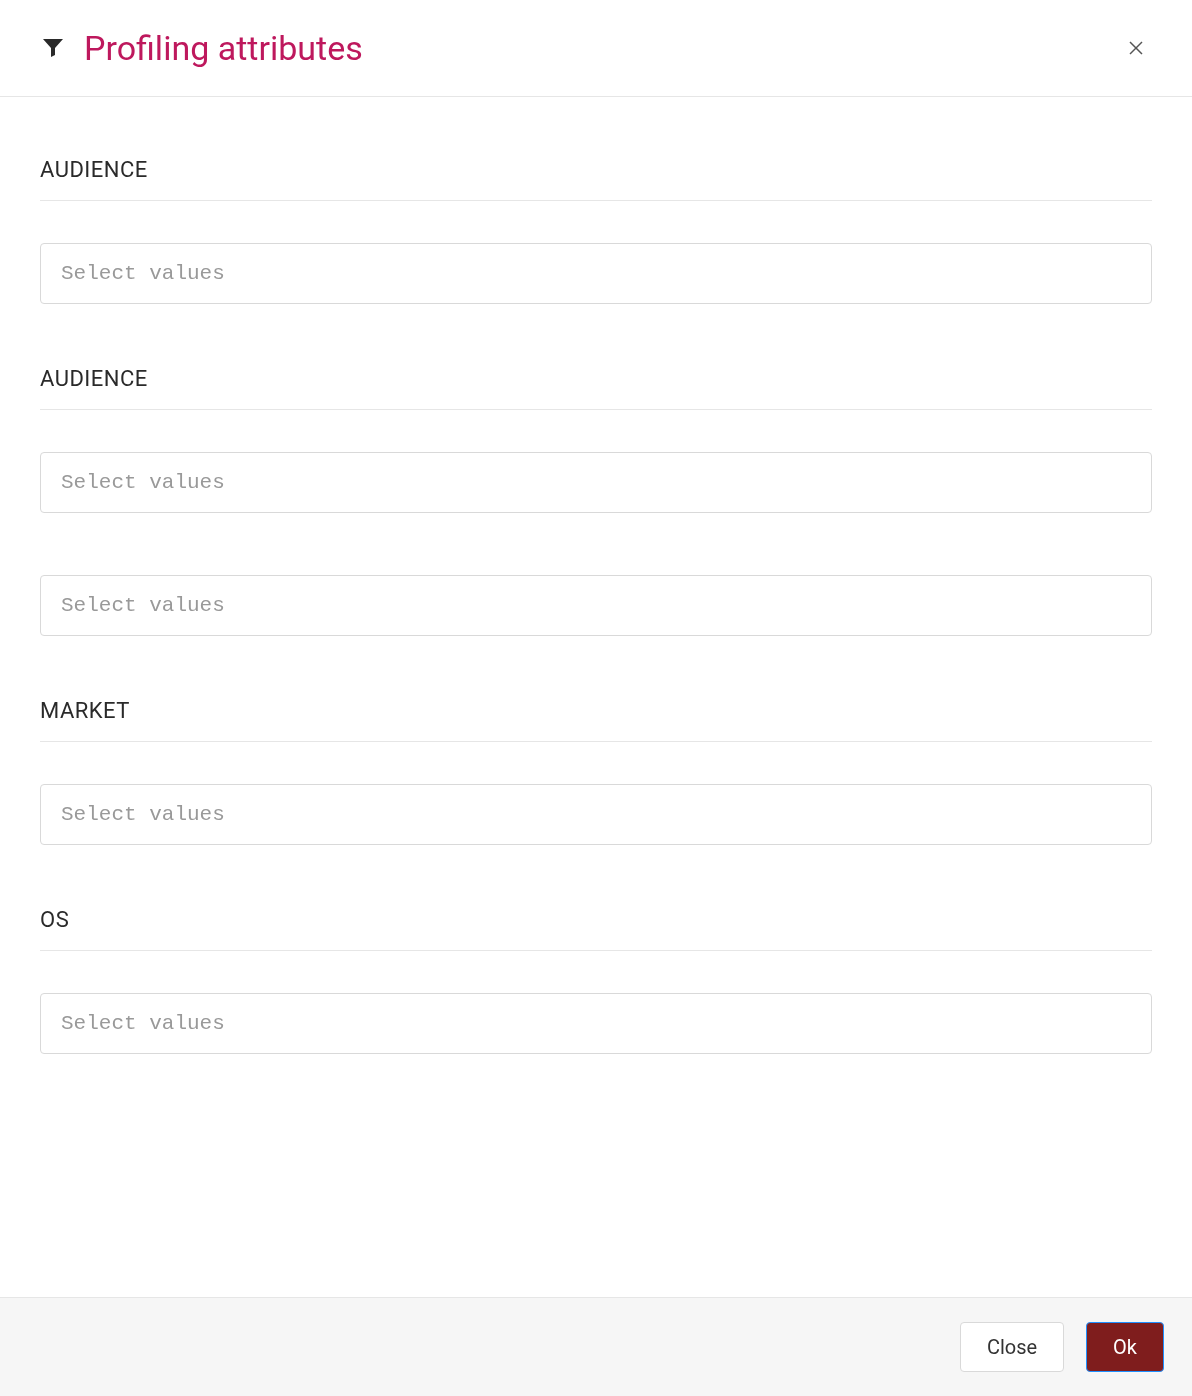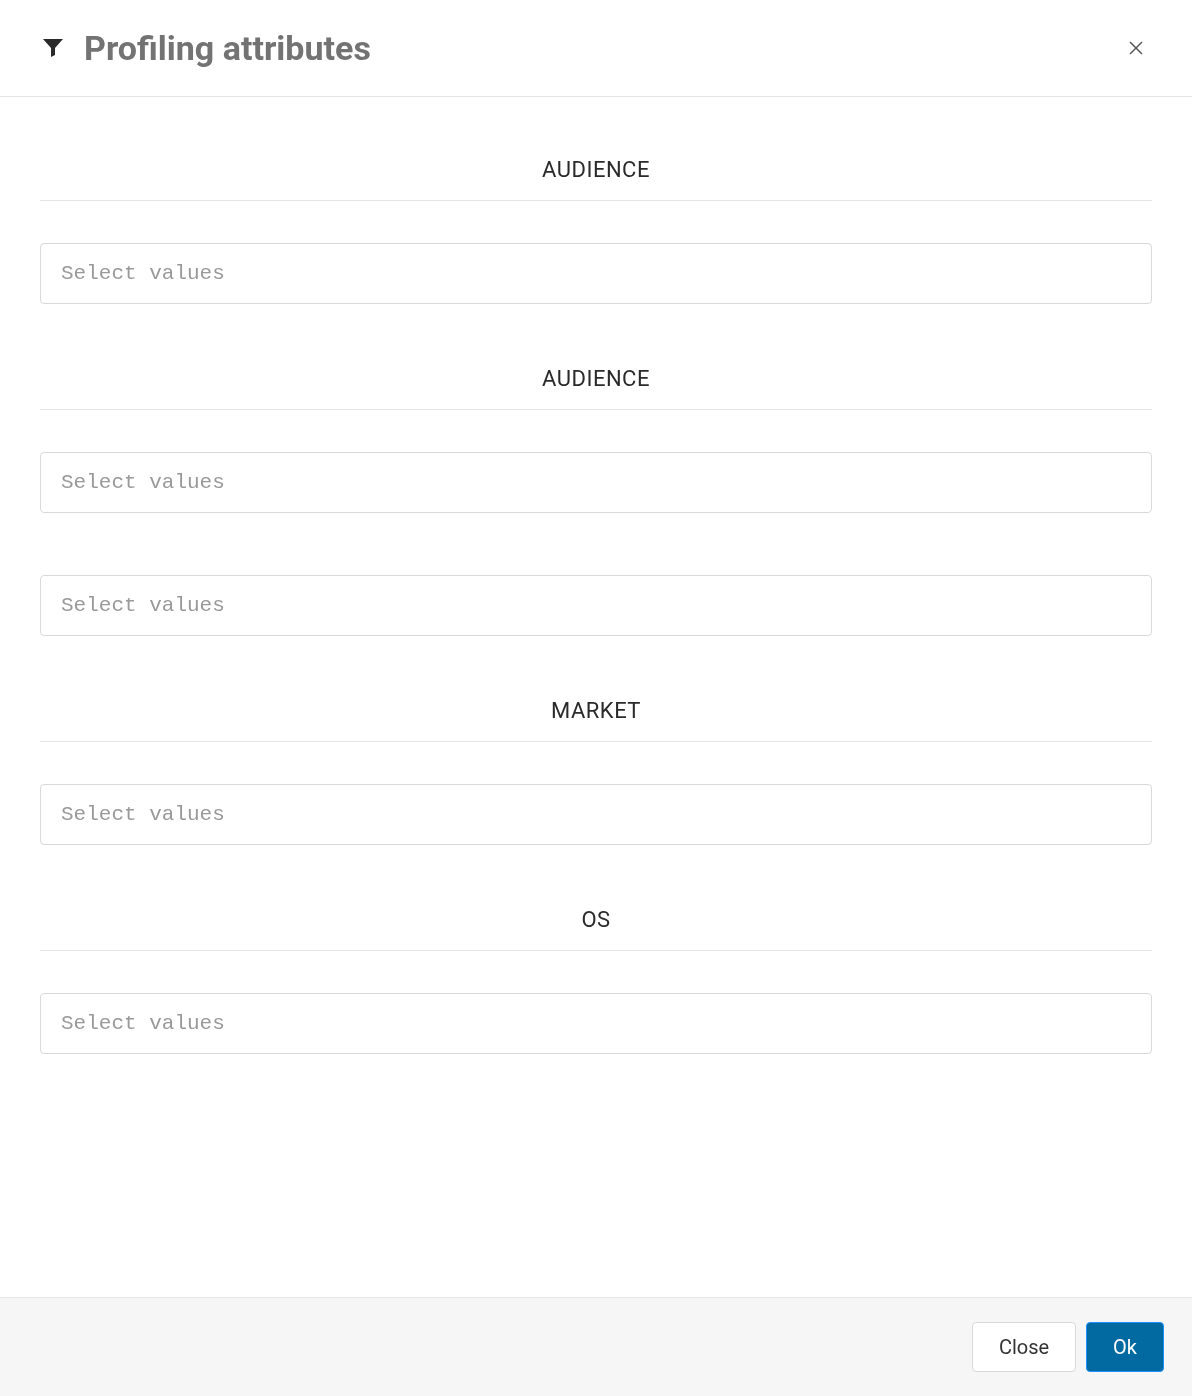--- a/index.html
+++ b/index.html
@@ -36,22 +36,22 @@
       align-items: center;
       justify-content: center;
     }
     .funnel-icon svg {
       width: 24px;
       height: 24px;
       fill: #2a2a2a;
     }
     .modal-title {
       font-size: 34px;
-      font-weight: 700;
-      color: #737373;
+      font-weight: 400;
+      color: #be185d;
     }
     .close-icon-btn {
       background: none;
       border: none;
       cursor: pointer;
       padding: 6px;
       color: #555;
       font-size: 22px;
       line-height: 1;
       width: 32px;
@@ -87,61 +87,60 @@
       margin-bottom: 62px;
     }
     .section-label {
       font-size: 22px;
       font-weight: 400;
       color: #2a2a2a;
       letter-spacing: 0.5px;
       padding-bottom: 18px;
       border-bottom: 1px solid #e6e6e6;
       margin-bottom: 42px;
-      text-align: center;
     }
     .select-input {
       width: 100%;
       padding: 18px 20px;
       font-size: 21px;
       color: #333;
       border: 1px solid #d9d9d9;
       border-radius: 4px;
       background: #fff;
       outline: none;
       font-family: Liberation Mono, monospace;
     }
     .select-input::placeholder {
       color: #999999;
     }
     .modal-footer {
       display: flex;
       justify-content: flex-end;
       align-items: center;
-      gap: 10px;
+      gap: 22px;
       padding: 24px 28px;
       background: #f6f6f6;
       border-top: 1px solid #e6e6e6;
       flex-shrink: 0;
     }
     .btn {
       padding: 12px 26px;
       font-size: 20px;
       border-radius: 4px;
       cursor: pointer;
       font-family: inherit;
       line-height: 1.2;
     }
     .btn-secondary {
       background: #ffffff;
       border: 1px solid #d9d9d9;
       color: #333333;
     }
     .btn-primary {
-      background: #0369a1;
+      background: #7f1d1d;
       border: 1px solid #1f90ff;
       color: #ffffff;
     }
   </style>
 </head>
 <body>
 
 <div class="modal-header">
   <div class="header-left">
     <span class="funnel-icon">

